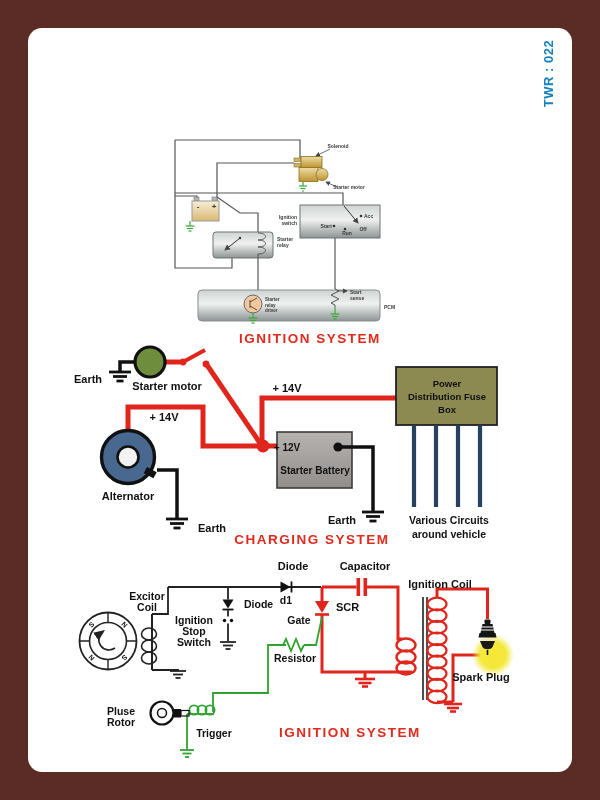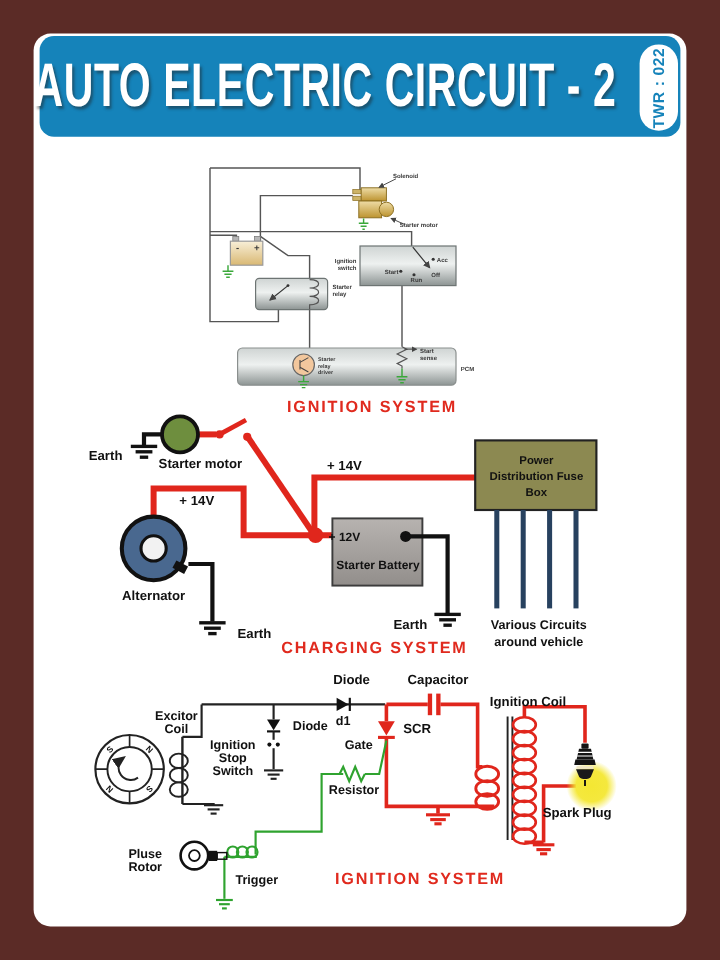--- a/index.html
+++ b/index.html
@@ -21,23 +21,20 @@
   .lblC{fill:#111;}           
   .lblB{fill:#111;}           
   .secTitle{fill:#e02a1e;letter-spacing:1.5px;}
 </style>
 </head>
 <body>
 
 <div class="frame">
   <div class="card"></div>
 
-  <div class="header">
-    <div class="title">AUTO ELECTRIC CIRCUIT - 2</div>
-  </div>
   <div class="badge">
     <span>TWR : 022</span>
   </div>
 
   <svg style="top:130px" width="600" height="218" viewBox="0 130 600 218">
     <defs>
       <linearGradient id="gold" x1="0" y1="0" x2="0" y2="1">
         <stop offset="0" stop-color="#eedca6"></stop>
           <stop offset="1" stop-color="#bd9430"></stop>
       </linearGradient>

